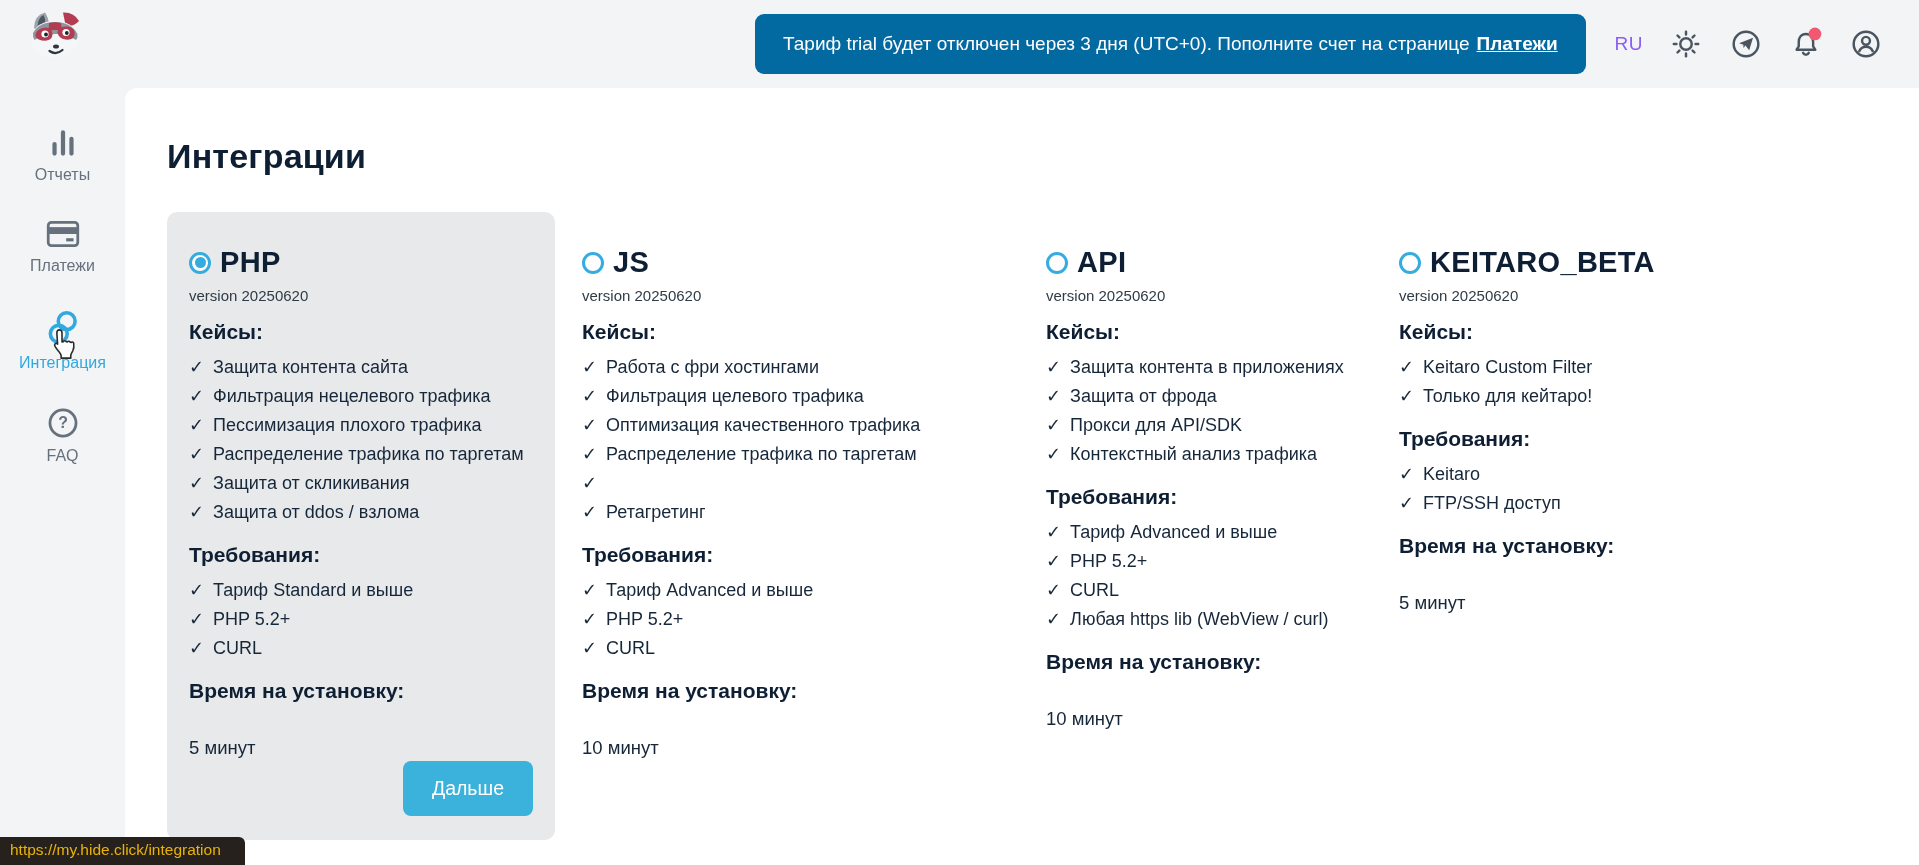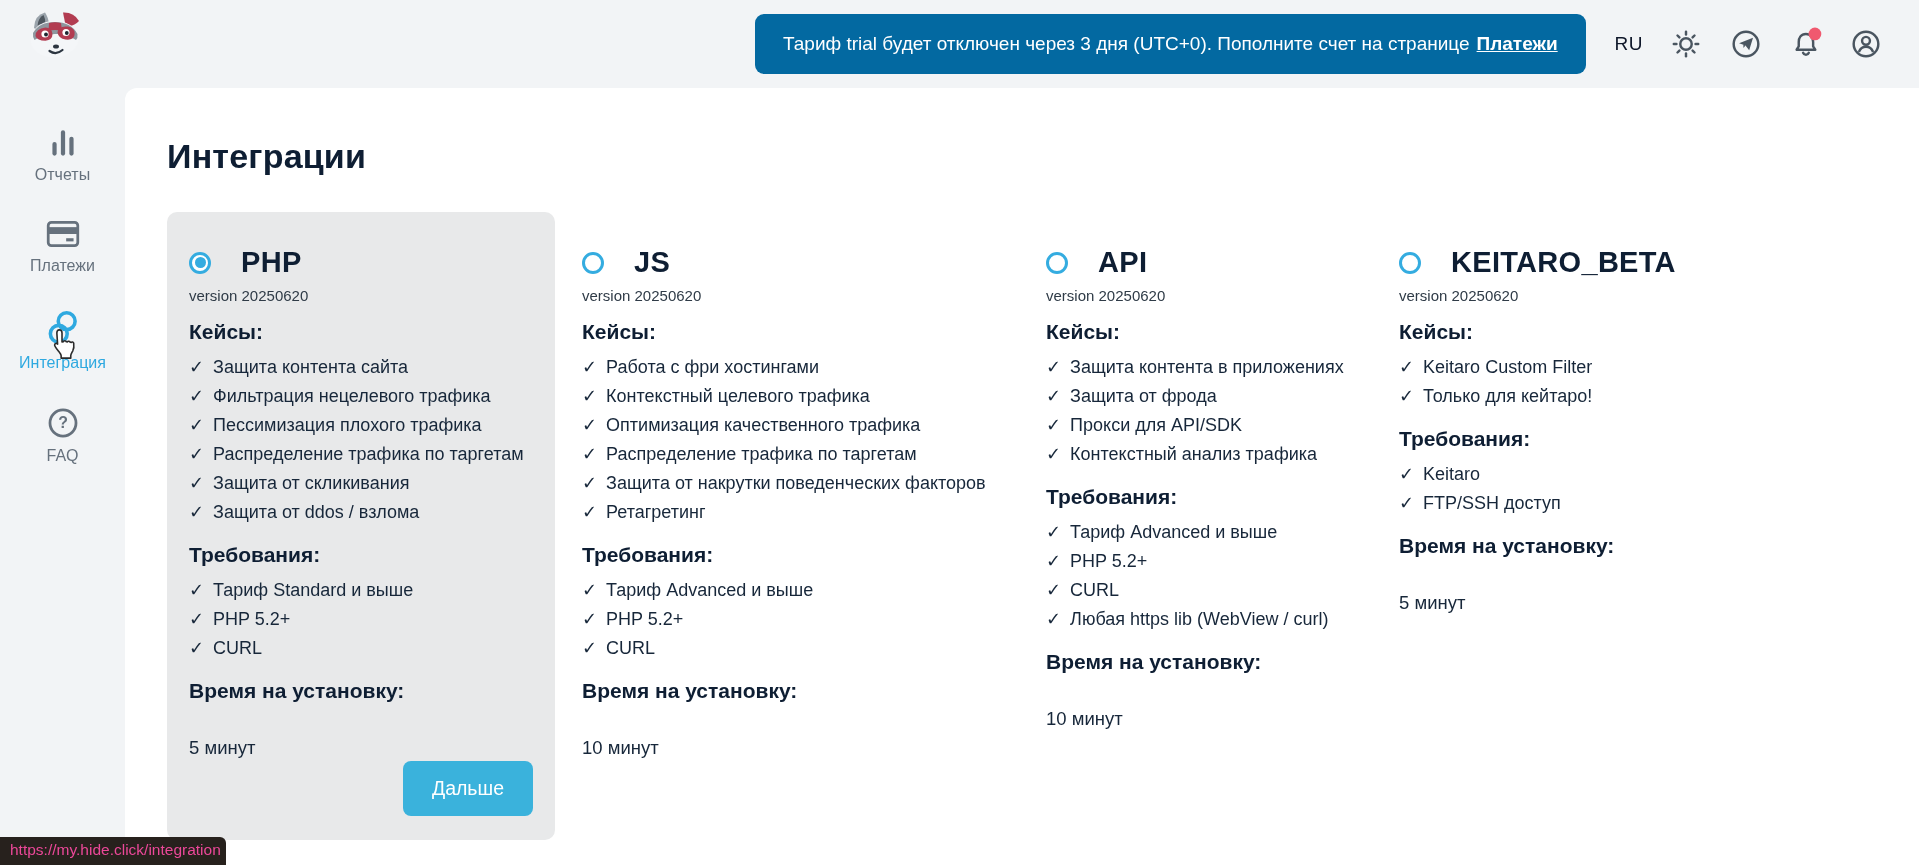--- a/index.html
+++ b/index.html
@@ -14,56 +14,56 @@
   .topbar { position: absolute; left: 0; top: 0; width: 1919px; height: 88px; background: #f2f4f6; }
   .logo { position: absolute; left: 22px; top: 8px; cursor: pointer; }
   .alert-banner {
     position: absolute; left: 755px; top: 14px; height: 60px;
     background: #0369a1; border-radius: 9px;
     display: flex; align-items: center; padding: 0 28px;
     color: #ffffff; font-size: 19px; white-space: nowrap;
   }
   .alert-banner a { color:#fff; font-weight: bold; text-decoration: underline; margin-left: 7px; cursor: pointer; }
   .top-icons { position: absolute; right: 36px; top: 0; height: 88px; display: flex; align-items: center; gap: 26px; }
-  .lang { font-size: 19px; color: #0f172a; font-weight: 500; cursor: pointer; letter-spacing: .5px; }
+  .lang { font-size: 19px; color: #8b5cf6; font-weight: 500; cursor: pointer; letter-spacing: .5px; }
   .tico { width: 34px; height: 34px; cursor: pointer; position: relative; }
   .tico svg { display:block; }
   
   .sidebar { position: absolute; left: 0; top: 88px; width: 125px; height: 777px; background: #f2f4f6;
              display: flex; flex-direction: column; align-items: flex-end; padding-top: 38px; gap: 33px; }
   .side-item { display: flex; flex-direction: column; align-items: center; gap: 6px; cursor: pointer; width: 100%; }
   .side-item .lbl { font-size: 16px; color: #66717d; }
   .side-item.active .lbl { color: #2fa9e0; }
   
   .content { position: absolute; left: 125px; top: 88px; width: 1794px; height: 777px;
              background: #ffffff; border-radius: 12px 0 0 0; padding: 49px 40px 40px 42px; }
   h1.page-title { font-size: 34px; font-weight: 800; color: #0e1e33; margin-bottom: 36px; letter-spacing: .2px; }
   .columns { display: flex; align-items: flex-start; gap: 27px; }
   .col { display: flex; flex-direction: column; padding-top: 34px; }
   .col.card { background: #e8e9ea; border-radius: 10px; padding: 34px 22px 24px 22px; width: 388px; min-height: 598px; }
   .col.c2 { width: 437px; }
   .col.c3 { width: 326px; }
   .col.c4 { width: 330px; }
-  .title-row { display: flex; align-items: center; gap: 30px; }
+  .title-row { display: flex; align-items: center; gap: 9px; }
   .radio { width: 22px; height: 22px; border-radius: 50%; border: 3px solid #34ace0; background: #fff;
            display: inline-flex; align-items: center; justify-content: center; cursor: pointer; flex: 0 0 auto; }
   .radio.selected::after { content: ""; width: 11px; height: 11px; border-radius: 50%; background: #34ace0; }
   .col-name { font-size: 29px; font-weight: 800; color: #0e1e33; letter-spacing: .3px; }
   .version { margin-top: 8px; font-size: 15px; color: #2f3b47; }
   .section-h { margin: 16px 0 9px; font-size: 21px; font-weight: 800; color: #0e1e33; }
   ul.feat { list-style: none; }
   ul.feat li { display: flex; gap: 9px; font-size: 18px; color: #17273a; line-height: 29px; }
   ul.feat .check { flex: 0 0 auto; }
   .time-value { font-size: 18.5px; color: #17273a; margin-top: 22px; line-height: 27px; }
   .next-btn { align-self: flex-end; background: #3ab2dc; color: #fff; border: none;
               border-radius: 8px; font-size: 19.5px; padding: 16px 29px; cursor: pointer;
               font-family: "Liberation Sans", sans-serif; }
   
-  .statusbar { position: absolute; left: 0; bottom: 0; background: #27211d; color: #ec4899;
-               font-size: 15.5px; padding: 4px 5px 6px 10px; border-radius: 0 6px 0 0; }
+  .statusbar { position: absolute; left: 0; bottom: 0; background: #27211d; color: #eab308;
+               font-size: 15.5px; padding: 4px 24px 6px 10px; border-radius: 0 6px 0 0; }
   .cursor-overlay { position: absolute; left: 48px; top: 328px; width: 30px; height: 32px; pointer-events: none; z-index: 5; }
 </style>
 </head>
 <body>
 
 <div class="topbar">
   <div class="logo">
     <svg width="66" height="58" viewBox="0 0 66 56">
       <path d="M12 19 Q12.5 6 23 3.5 Q27 9.5 26.5 14.5 L15 21 Z" fill="#9aa3ab"></path>
       <path d="M15.5 16.5 Q16.5 8.5 21.5 6 Q23.5 10 23.2 13.5 Z" fill="#4e575f"></path>
@@ -234,33 +234,32 @@
       </div>
       <div class="version">version 20250620</div>
       <div class="section-h">Кейсы:</div>
       <ul class="feat">
         <li>
             <span class="check">✓</span>
             <span>Работа с фри хостингами</span>
           </li>
         <li>
             <span class="check">✓</span>
-            <span>Контекстный целевого трафика</span>
+            <span>Фильтрация целевого трафика</span>
           </li>
         <li>
             <span class="check">✓</span>
             <span>Оптимизация качественного трафика</span>
           </li>
         <li>
             <span class="check">✓</span>
             <span>Распределение трафика по таргетам</span>
           </li>
         <li>
             <span class="check">✓</span>
-            <span>Защита от накрутки поведенческих факторов</span>
           </li>
         <li>
             <span class="check">✓</span>
             <span>Ретагретинг</span>
           </li>
       </ul>
       <div class="section-h">Требования:</div>
       <ul class="feat">
         <li>
             <span class="check">✓</span>

